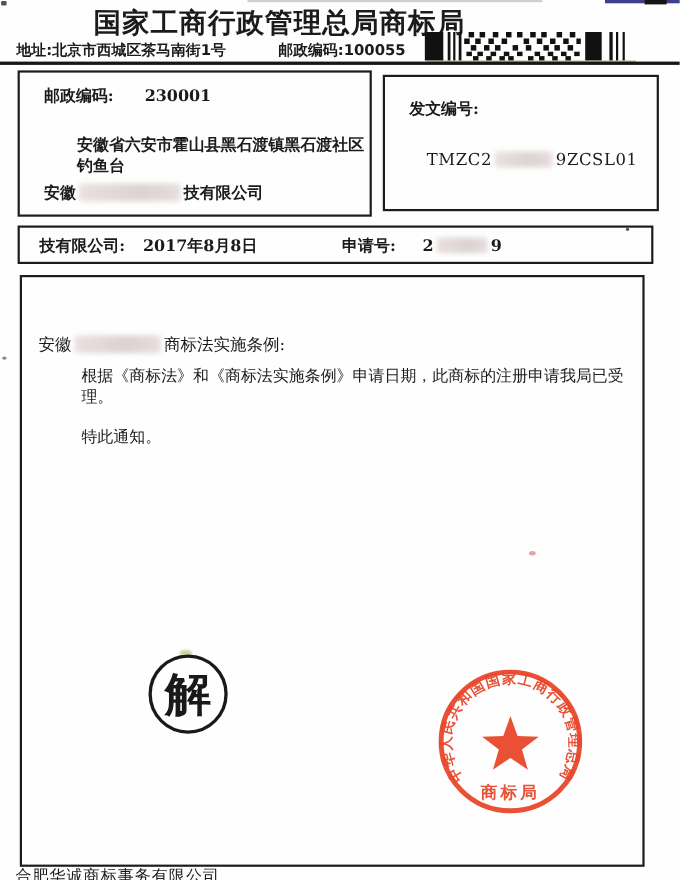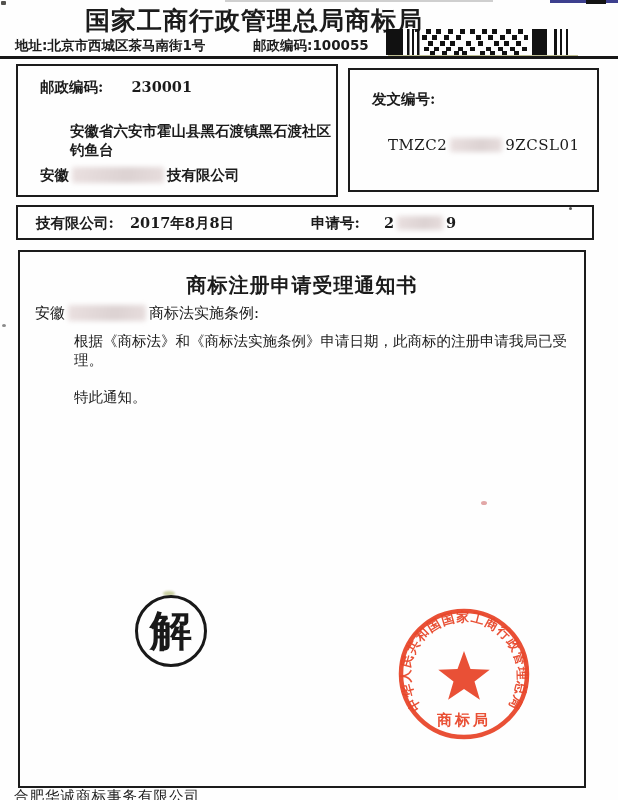--- a/index.html
+++ b/index.html
@@ -134,21 +134,20 @@
     <span>2017年8月8日</span>
   </div>
   <div class="abs field" style="left:246px;top:7px;margin-left:47px;">
     <span>申请号:</span>
     <span style="display:inline-block;width:14px;"></span>
     <span>2</span><span class="redact" style="width:46px;height:14px;"></span><span>9</span>
   </div>
 </div>
 
 <div class="box" style="left:18px;top:250px;width:564px;height:534px;">
-  <div class="abs hei" style="left:0;top:20px;width:100%;text-align:center;font-size:20px;letter-spacing:1px;">商标注册申请受理通知书</div>
 
   <div class="abs body-text" style="left:15px;top:52px;font-size:15px;">
     <span>安徽</span><span class="redact" style="width:78px;"></span><span>商标法实施条例:</span>
   </div>
 
   <div class="abs body-text" style="left:54px;top:80px;width:500px;">根据《商标法》和《商标法实施条例》申请日期，此商标的注册申请我局已受理。</div>
   <div class="abs body-text" style="left:54px;top:136px;">特此通知。</div>
 
   <div class="abs black-seal">
     <span>解</span>

